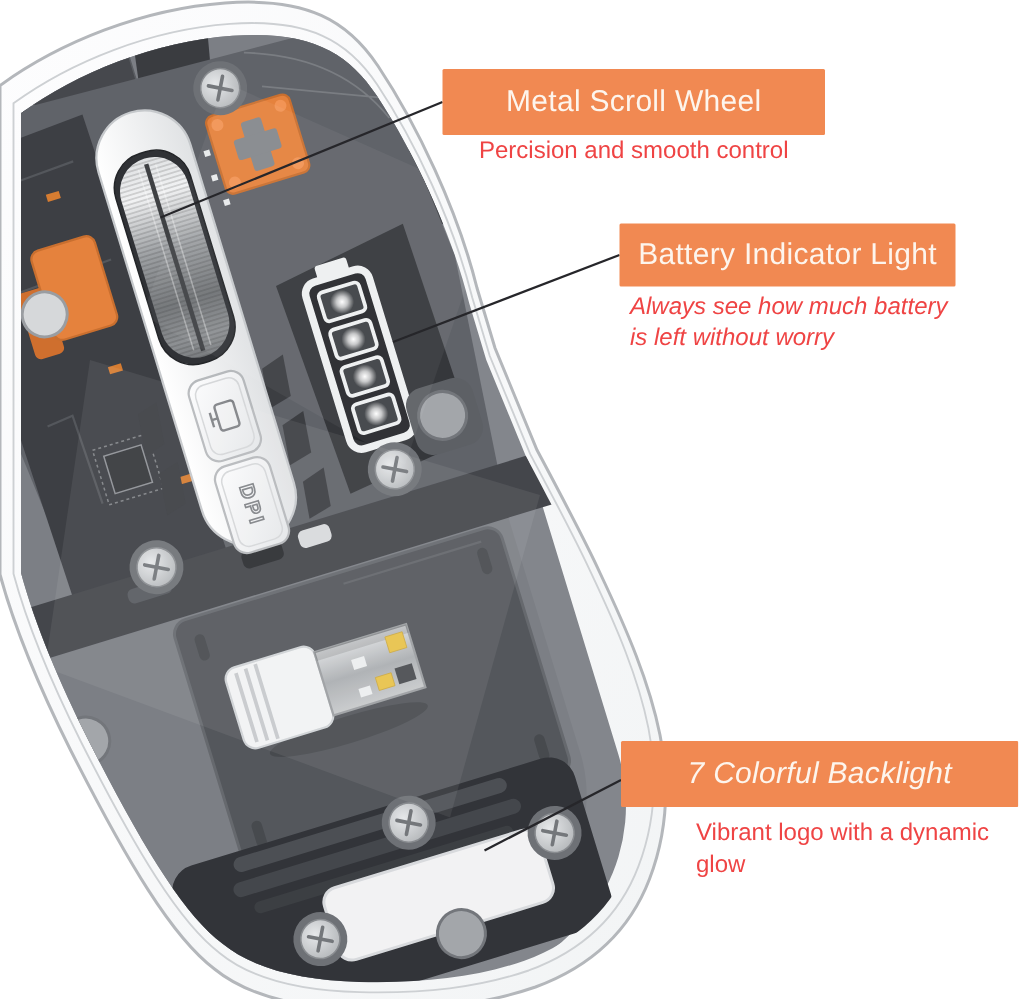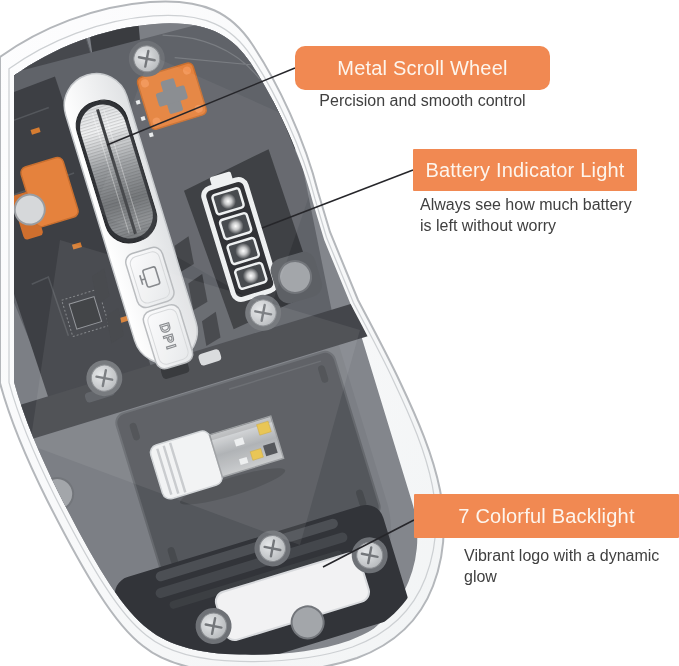--- a/index.html
+++ b/index.html
@@ -7,28 +7,28 @@
     position:relative;width:679px;height:666px;overflow:hidden;background:#ffffff;
     font-family:"Liberation Sans", sans-serif;
   }
   .stage svg.scene{position:absolute;left:0;top:0;}
   .callout{position:absolute;}
   .callout-box{
     position:absolute;display:flex;align-items:center;justify-content:center;
     background:#F18952;color:#FDF5ED;font-size:20px;font-weight:500;letter-spacing:.2px;
     border-radius:1px;
   }
-  .cb1{left:295px;top:46px;width:255px;height:44px;border-radius:10px;}
+  .cb1{left:295px;top:46px;width:255px;height:44px;}
   .cb2{left:413px;top:149px;width:224px;height:42px;}
-  .cb3{left:414px;top:494px;width:265px;height:44px;}
+  .cb3{left:414px;top:494px;width:265px;height:44px;font-style:italic;}
   .callout-desc{
-    position:absolute;color:#404040;font-size:16px;line-height:21px;font-weight:400;
+    position:absolute;color:#ef4444;font-size:16px;line-height:21px;font-weight:400;
   }
   .cd1{left:295px;top:90px;width:255px;text-align:center;}
-  .cd2{left:420px;top:194px;width:218px;}
+  .cd2{left:420px;top:194px;width:218px;font-style:italic;}
   .cd3{left:464px;top:545px;width:215px;}
 </style>
 </head>
 <body>
 
 <div class="stage">
 
   <svg class="scene" width="679" height="666" viewBox="0 0 679 666">
     <defs>
       <linearGradient id="shellGrad" x1="0" y1="0" x2="1" y2="1">

